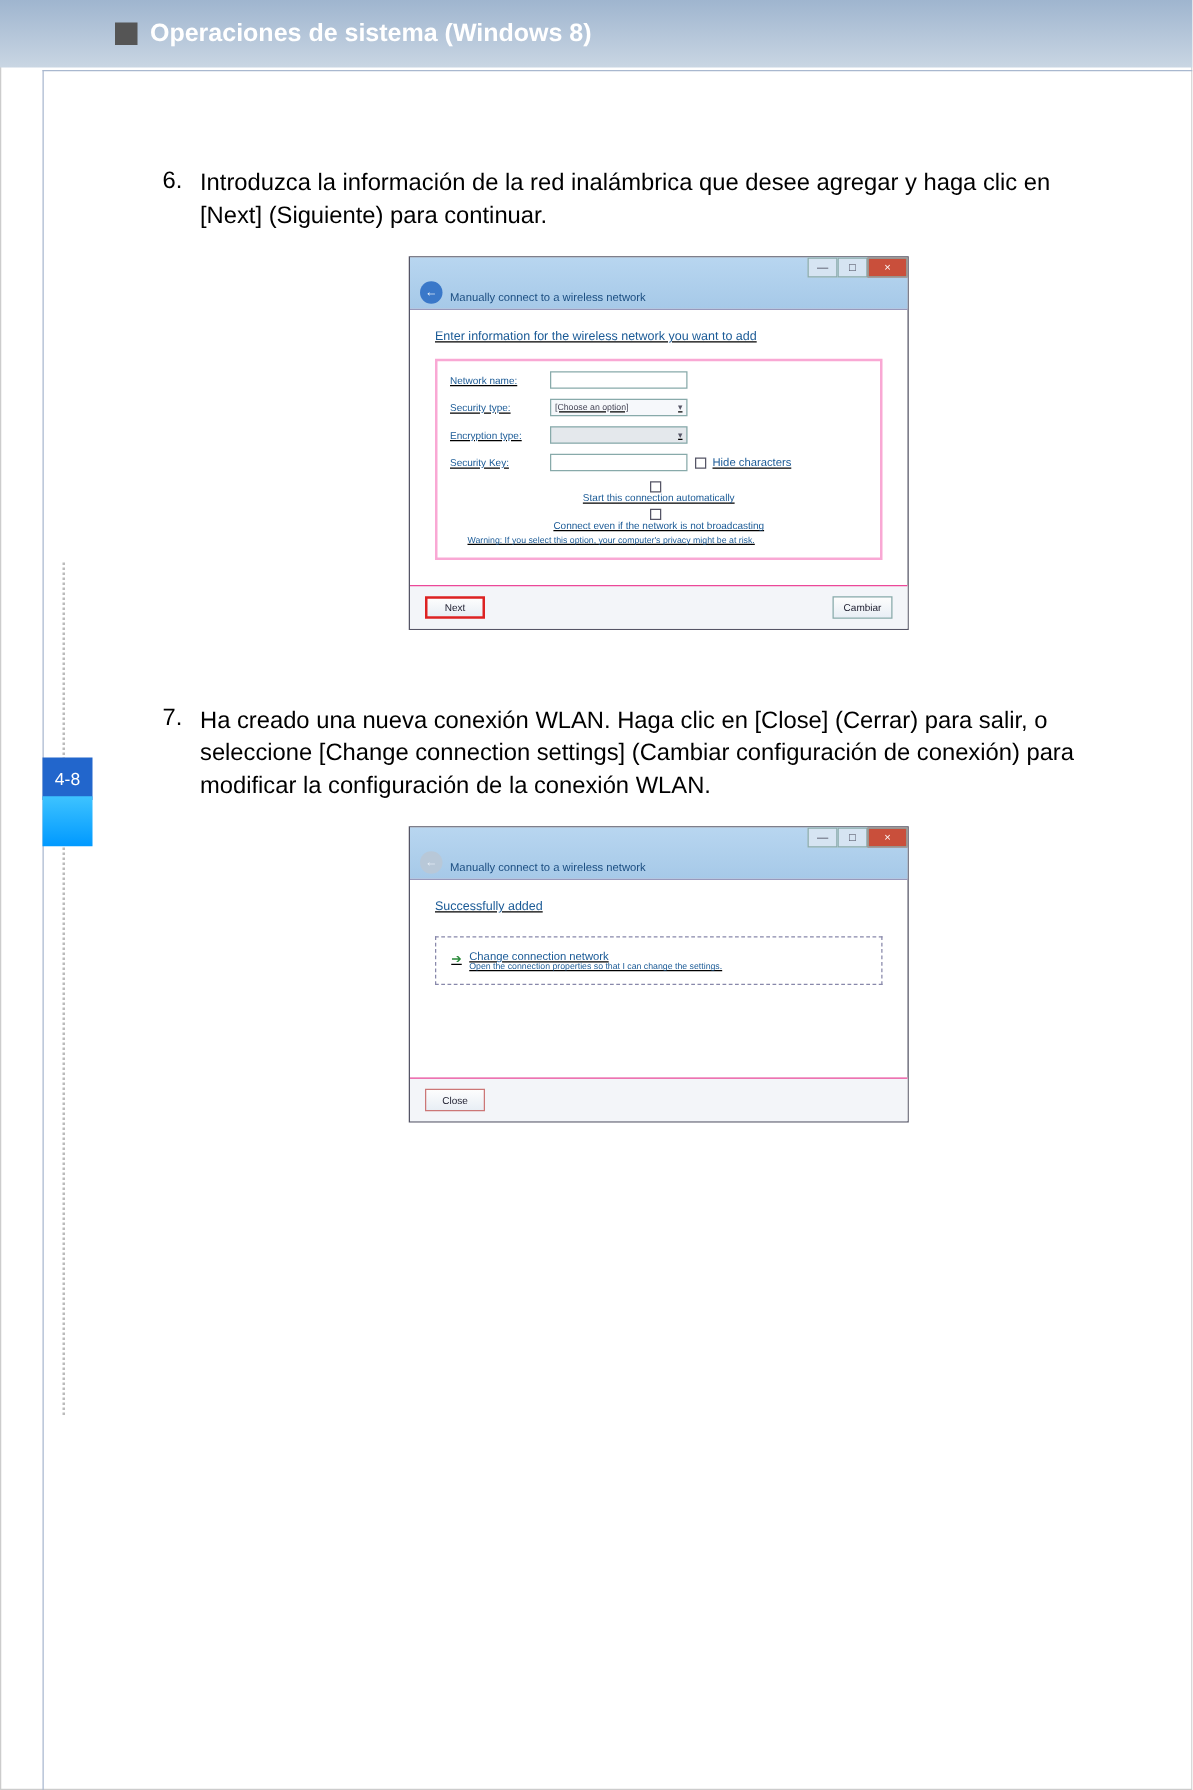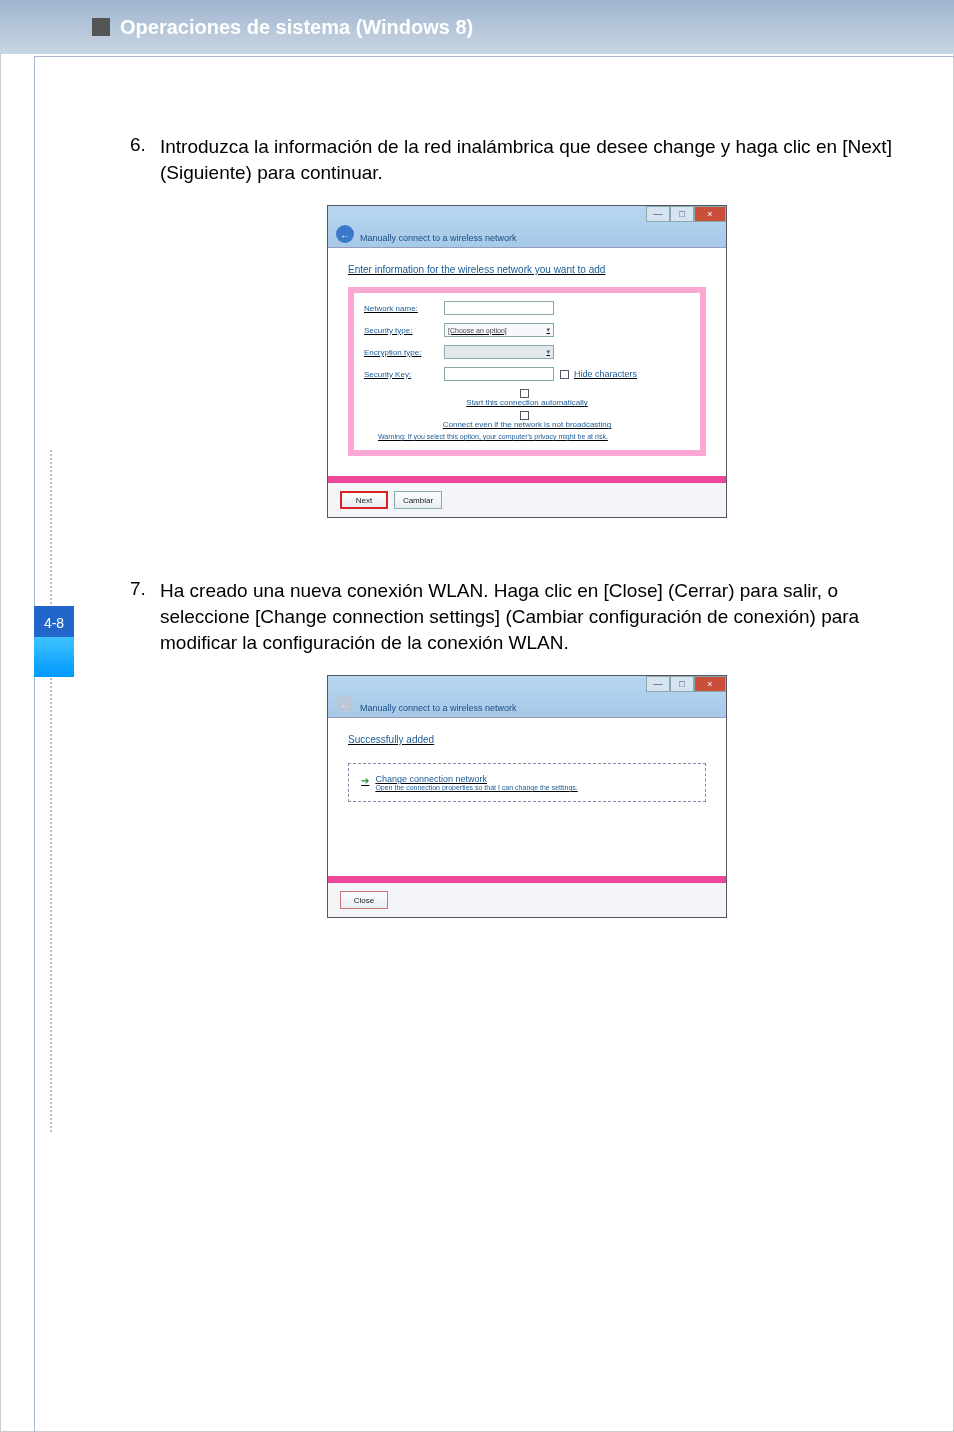--- a/index.html
+++ b/index.html
@@ -146,21 +146,21 @@
     padding: 16px 20px 14px 20px;
     font-size: 9px;
     text-decoration: underline;
   }
   .dialog-heading {
     color: #1a5a96;
     font-size: 10px;
     margin-bottom: 12px;
   }
   .red-box {
-    border: 6px solid #f9a8d4;
+    border: 2px solid #f9a8d4;
     padding: 8px 10px 10px 10px;
     margin-bottom: 6px;
   }
   .form-row {
     display: flex;
     align-items: center;
     margin-bottom: 8px;
   }
   .form-label {
     width: 80px;
@@ -201,24 +201,24 @@
     border: 1px solid #556;
     margin-right: 5px;
     background: #fff;
   }
   .warning-text {
     font-size: 7px;
     color: #1a5a96;
     margin-left: 14px;
   }
   .dialog-footer {
-    border-top: 7px solid #ec4899;
+    border-top: 1px solid #ec4899;
     padding: 8px 12px;
     display: flex;
-    justify-content: flex-start;
+    justify-content: space-between;
     gap: 6px;
     background: #f3f5f9;
   }
   .dlg-btn {
     height: 18px;
     min-width: 48px;
     border: 1px solid #8aa;
     background: linear-gradient(#fdfdfd, #e8eef5);
     font-size: 8px;
     display: flex;
@@ -277,21 +277,21 @@
 <div class="side-rail"></div>
 <div class="page-tab">4-8</div>
 <div class="color-chip"></div>
 
 <div class="content">
   <ol class="steps">
 
     <li class="step">
       <div class="step-num">6.</div>
       <div class="step-body">
-        <p class="step-text">Introduzca la información de la red inalámbrica que desee change y haga clic en [Next] (Siguiente) para continuar.</p>
+        <p class="step-text">Introduzca la información de la red inalámbrica que desee agregar y haga clic en [Next] (Siguiente) para continuar.</p>
 
         <div class="dialog">
           <div class="dialog-titlebar">
             <div class="win-ctrls">
               <div class="win-btn">—</div>
               <div class="win-btn">□</div>
               <div class="win-btn close">×</div>
             </div>
             <span class="back-circle">←</span>
             <span class="titlebar-text">Manually connect to a wireless network</span>

